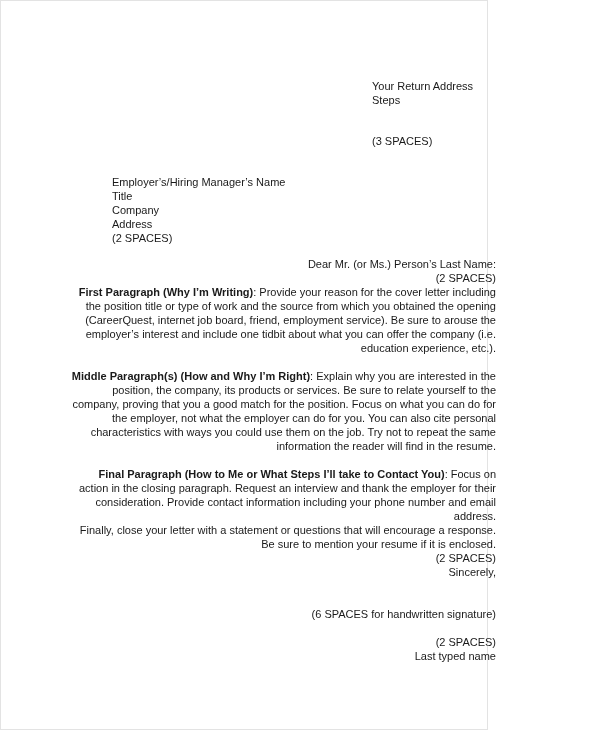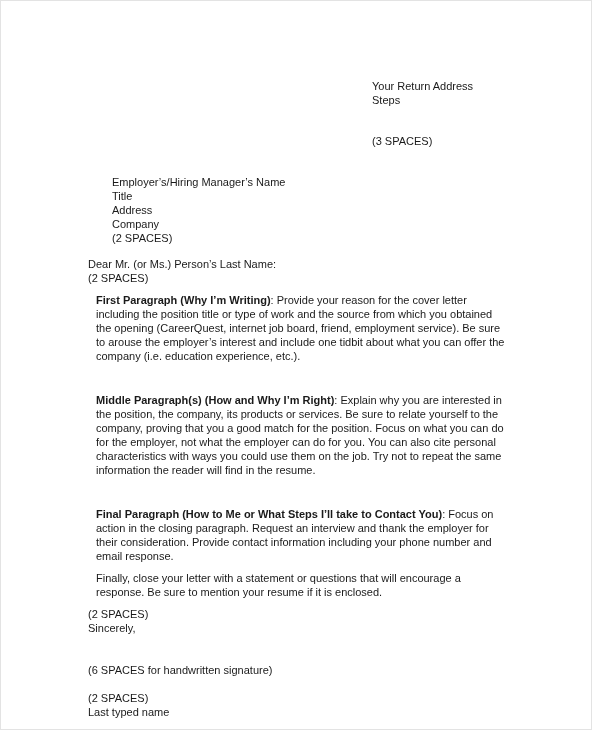--- a/index.html
+++ b/index.html
@@ -10,21 +10,21 @@
   }
   body {
     width: 600px;
     height: 730px;
     font-family: "Liberation Sans", sans-serif;
     overflow: hidden;
   }
   #page {
     position: relative;
     box-sizing: border-box;
-    width: 592px;
+    width: 488px;
     height: 730px;
     background: #ffffff;
     border: 1px solid #e3e3e3;
     color: #1a1a1a;
     font-size: 11px;
     line-height: 14px;
     -webkit-font-smoothing: antialiased;
   }
 
   
@@ -54,29 +54,30 @@
   }
   .employer-block .line {
     display: block;
     white-space: pre;
     padding-left: 24px;
   }
 
   
   .body-block {
     position: absolute;
-    left: 87px;
+    left: 69px;
     top: 256px;
     width: 426px;
+    text-align: right;
   }
   .body-block .line {
     display: block;
   }
   .body-block .para {
-    margin: 8px;
+    margin: 0;
   }
   .gap {
     display: block;
     height: 14px;
   }
   .bold {
     font-weight: bold;
   }
   .nowrap-line {
     white-space: pre;
@@ -89,39 +90,39 @@
 
   <div class="return-address">
     <span class="line">Your Return Address</span>
     <span class="line">Steps</span>
   </div>
   <div class="spaces-note-return">(3 SPACES)</div>
 
   <div class="employer-block">
     <span class="line">Employer’s/Hiring Manager’s Name</span>
     <span class="line">Title</span>
+    <span class="line">Company</span>
     <span class="line">Address</span>
-    <span class="line">Company</span>
     <span class="line">(2 SPACES)</span>
   </div>
 
   <div class="body-block">
 
     <span class="line nowrap-line">Dear Mr. (or Ms.) Person’s Last Name:</span>
     <span class="line nowrap-line">(2 SPACES)</span>
 
     <p class="para"><span class="bold">First Paragraph (Why I’m Writing)</span><span>: Provide your reason for the cover letter including the position title or type of work and the source from which you obtained the opening (CareerQuest, internet job board, friend, employment service). Be sure to arouse the employer’s interest and include one tidbit about what you can offer the company (i.e. education experience, etc.).</span></p>
 
     <span class="gap"></span>
 
     <p class="para"><span class="bold">Middle Paragraph(s) (How and Why I’m Right)</span><span>: Explain why you are interested in the position, the company, its products or services. Be sure to relate yourself to the company, proving that you a good match for the position.  Focus on what you can do for the employer, not what the employer can do for you.  You can also cite personal characteristics with ways you could use them on the job. Try not to repeat the same information the reader will find in the resume.</span></p>
 
     <span class="gap"></span>
 
-    <p class="para"><span class="bold">Final Paragraph (How to Me or What Steps I’ll take to Contact You)</span><span>: Focus on action in the closing paragraph.  Request an interview and thank the employer for their consideration. Provide contact information including your phone number and email response.</span></p>
+    <p class="para"><span class="bold">Final Paragraph (How to Me or What Steps I’ll take to Contact You)</span><span>: Focus on action in the closing paragraph.  Request an interview and thank the employer for their consideration. Provide contact information including your phone number and email address.</span></p>
     <p class="para">Finally, close your letter with a statement or questions that will encourage a response. Be sure to mention your resume if it is enclosed.</p>
 
     <span class="line nowrap-line">(2 SPACES)</span>
     <span class="line nowrap-line">Sincerely,</span>
 
     <span class="gap"></span>
     <span class="gap"></span>
 
     <span class="line nowrap-line">(6 SPACES for handwritten signature)</span>
 

